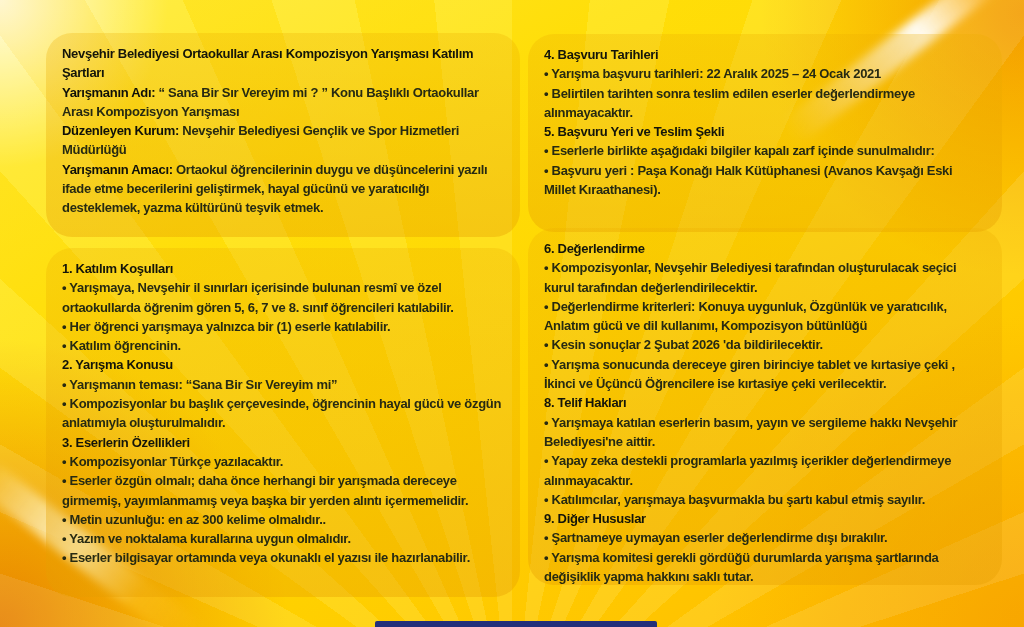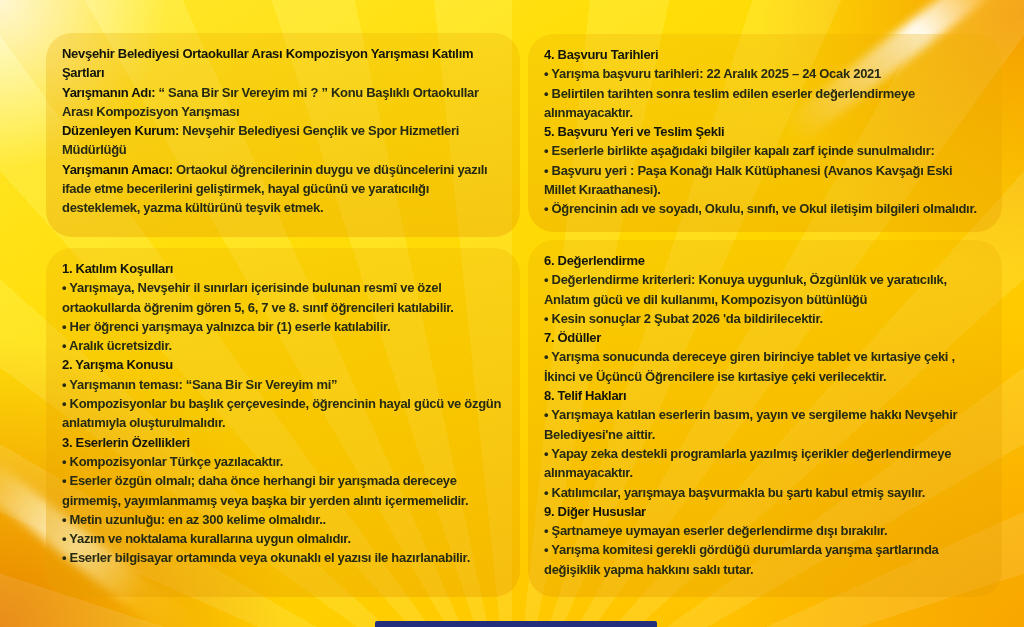--- a/index.html
+++ b/index.html
@@ -33,21 +33,21 @@
   .panel{
     position:absolute;box-sizing:border-box;overflow:hidden;
     padding:11px 16px;border-radius:26px;
     background:linear-gradient(180deg, rgba(236,173,0,0.28), rgba(230,158,0,0.38));
     font-size:13px;line-height:19.3px;letter-spacing:-0.3px;font-weight:700;
     color:#272a12;
   }
   .p0{left:46px;top:33px;width:474px;height:204px;}
   .p1{left:46px;top:248px;width:474px;height:349px;}
   .p2{left:528px;top:34px;width:474px;height:198px;}
-  .p3{left:528px;top:240px;width:474px;height:357px;}
+  .p3{left:528px;top:228px;width:474px;height:357px;}
   .block{margin:0;}
   .title,.heading{color:#14150a;}
   .lbl{color:#0f100a;margin-top:45px;}
   .bottom-bar{
     position:absolute;left:375px;bottom:0;width:282px;height:6px;
     border-radius:2px 2px 0 0;
   }
 </style>
 </head>
 <body>
@@ -60,45 +60,44 @@
   <section class="panel p0">
       <div class="block title">Nevşehir Belediyesi Ortaokullar Arası Kompozisyon Yarışması Katılım Şartları</div>
       <div class="block kv"><span class="lbl">Yarışmanın Adı:</span> “ Sana Bir Sır Vereyim mi ? ” Konu Başlıklı Ortaokullar Arası Kompozisyon Yarışması</div>
       <div class="block kv"><span class="lbl">Düzenleyen Kurum:</span> Nevşehir Belediyesi Gençlik ve Spor Hizmetleri Müdürlüğü</div>
       <div class="block kv"><span class="lbl">Yarışmanın Amacı:</span> Ortaokul öğrencilerinin duygu ve düşüncelerini yazılı ifade etme becerilerini geliştirmek, hayal gücünü ve yaratıcılığı desteklemek, yazma kültürünü teşvik etmek.</div>
     </section>
   <section class="panel p1">
       <div class="block heading">1. Katılım Koşulları</div>
       <div class="block bullet">• Yarışmaya, Nevşehir il sınırları içerisinde bulunan resmî ve özel ortaokullarda öğrenim gören 5, 6, 7 ve 8. sınıf öğrencileri katılabilir.</div>
       <div class="block bullet">• Her öğrenci yarışmaya yalnızca bir (1) eserle katılabilir.</div>
-      <div class="block bullet">• Aralık ücretsizdir.</div>
+      <div class="block bullet">• Katılım öğrencinin.</div>
       <div class="block heading">2. Yarışma Konusu</div>
       <div class="block bullet">• Yarışmanın teması: “Sana Bir Sır Vereyim mi”</div>
       <div class="block bullet">• Kompozisyonlar bu başlık çerçevesinde, öğrencinin hayal gücü ve özgün anlatımıyla oluşturulmalıdır.</div>
       <div class="block heading">3. Eserlerin Özellikleri</div>
       <div class="block bullet">• Kompozisyonlar Türkçe yazılacaktır.</div>
       <div class="block bullet">• Eserler özgün olmalı; daha önce herhangi bir yarışmada dereceye girmemiş, yayımlanmamış veya başka bir yerden alıntı içermemelidir.</div>
       <div class="block bullet">• Metin uzunluğu: en az 300 kelime olmalıdır..</div>
       <div class="block bullet">• Yazım ve noktalama kurallarına uygun olmalıdır.</div>
       <div class="block bullet">• Eserler bilgisayar ortamında veya okunaklı el yazısı ile hazırlanabilir.</div>
     </section>
   <section class="panel p2">
       <div class="block heading">4. Başvuru Tarihleri</div>
       <div class="block bullet">• Yarışma başvuru tarihleri: 22 Aralık 2025 – 24 Ocak 2021</div>
       <div class="block bullet">• Belirtilen tarihten sonra teslim edilen eserler değerlendirmeye alınmayacaktır.</div>
       <div class="block heading">5. Başvuru Yeri ve Teslim Şekli</div>
       <div class="block bullet">• Eserlerle birlikte aşağıdaki bilgiler kapalı zarf içinde sunulmalıdır:</div>
       <div class="block bullet">• Başvuru yeri : Paşa Konağı Halk Kütüphanesi (Avanos Kavşağı Eski Millet Kıraathanesi).</div>
-      <div class="block bullet">• Öğrencinin adı ve soyadı, Okulu, sınıfı, ve Okul iletişim bilgileri olmalıdır.</div>
     </section>
   <section class="panel p3">
       <div class="block heading">6. Değerlendirme</div>
+      <div class="block bullet">• Kompozisyonlar, Nevşehir Belediyesi tarafından oluşturulacak seçici kurul tarafından değerlendirilecektir.</div>
       <div class="block bullet">• Değerlendirme kriterleri: Konuya uygunluk, Özgünlük ve yaratıcılık, Anlatım gücü ve dil kullanımı, Kompozisyon bütünlüğü</div>
       <div class="block bullet">• Kesin sonuçlar 2 Şubat 2026 'da bildirilecektir.</div>
-      <div class="block heading">7. Ödüller</div>
       <div class="block bullet">• Yarışma sonucunda dereceye giren birinciye tablet ve kırtasiye çeki , İkinci ve Üçüncü Öğrencilere ise kırtasiye çeki verilecektir.</div>
       <div class="block heading">8. Telif Hakları</div>
       <div class="block bullet">• Yarışmaya katılan eserlerin basım, yayın ve sergileme hakkı Nevşehir Belediyesi'ne aittir.</div>
       <div class="block bullet">• Yapay zeka destekli programlarla yazılmış içerikler değerlendirmeye alınmayacaktır.</div>
       <div class="block bullet">• Katılımcılar, yarışmaya başvurmakla bu şartı kabul etmiş sayılır.</div>
       <div class="block heading">9. Diğer Hususlar</div>
       <div class="block bullet">• Şartnameye uymayan eserler değerlendirme dışı bırakılır.</div>
       <div class="block bullet">• Yarışma komitesi gerekli gördüğü durumlarda yarışma şartlarında değişiklik yapma hakkını saklı tutar.</div>
     </section>
 

